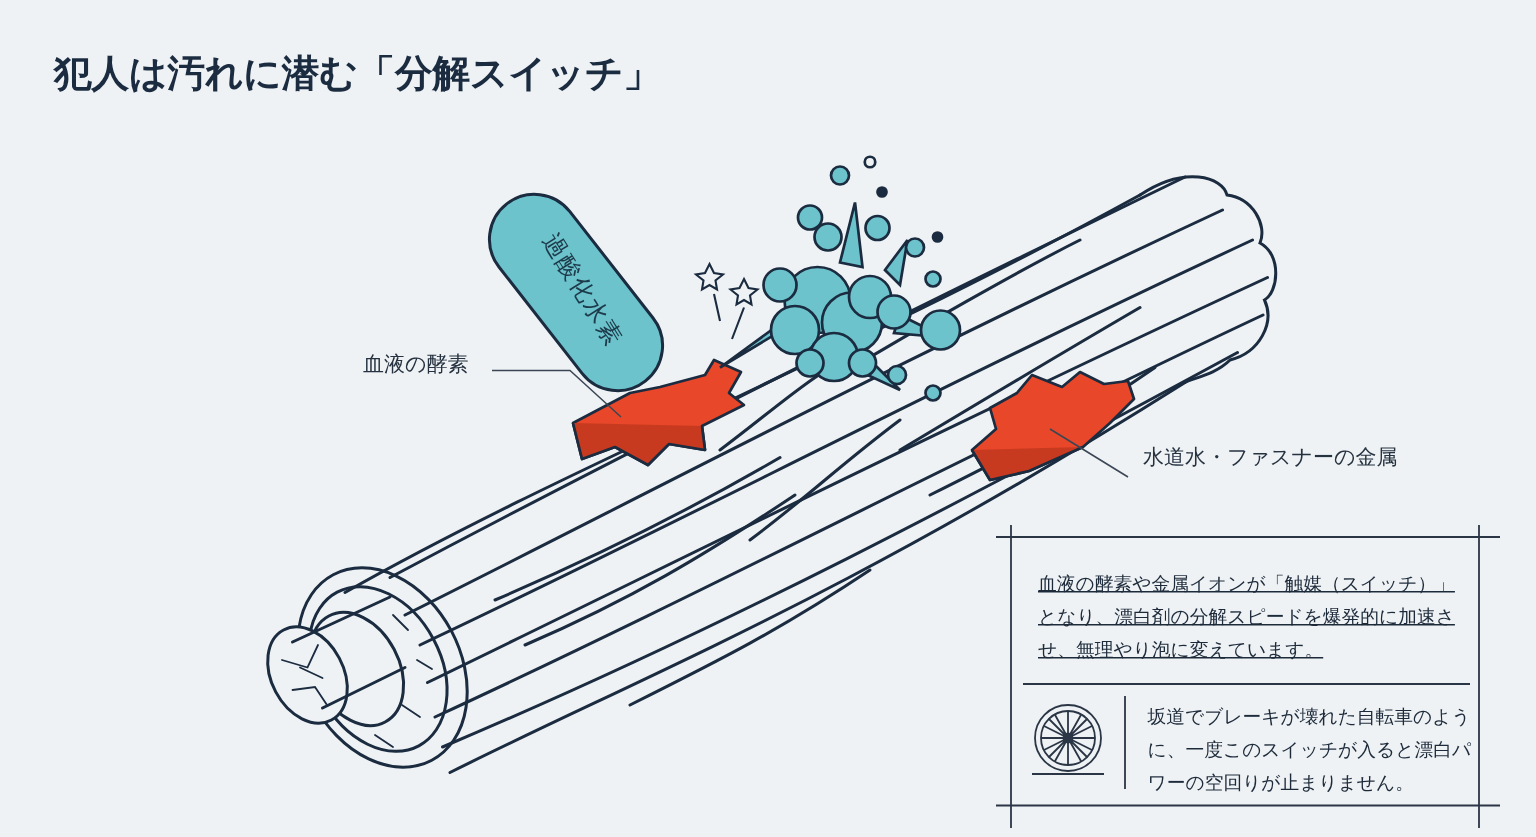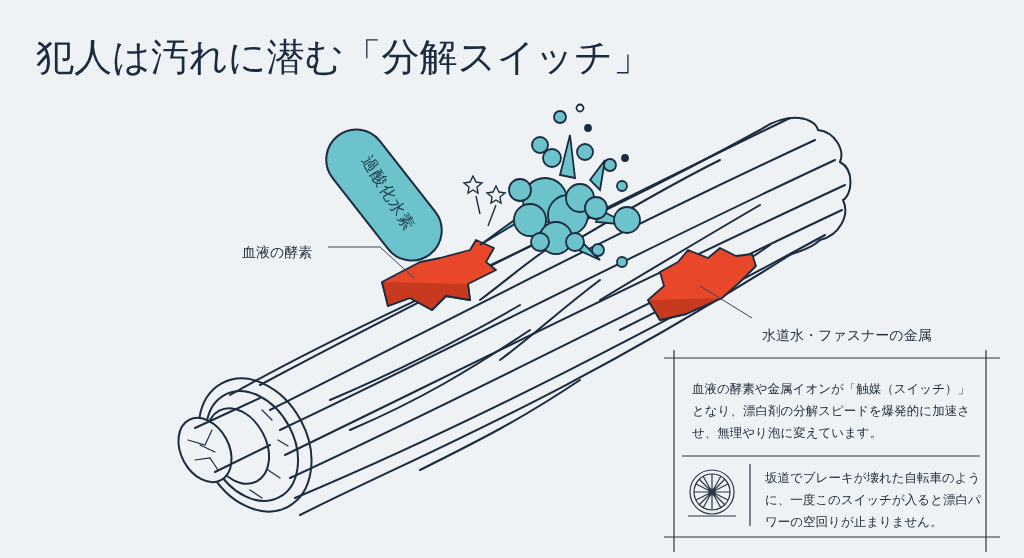--- a/index.html
+++ b/index.html
@@ -6,39 +6,39 @@
     body {
       width: 1024px; height: 558px; overflow: hidden;
       background: #eef2f4;
       font-family: "DejaVu Sans", "Liberation Sans", sans-serif;
       color: #1d2a3a;
       position: relative;
     }
     .title {
       position: absolute; left: 36px; top: 32px;
       font-family: "DejaVu Serif", "Liberation Serif", serif;
-      font-weight: normal; font-size: 38px; letter-spacing: 0px;
+      font-weight: bold; font-size: 25px; letter-spacing: 0px;
       color: #1b2b40;
       white-space: nowrap;
     }
     svg.scene { position: absolute; left: 0; top: 0; }
     .label {
       position: absolute; font-size: 14px; color: #263240; white-space: nowrap;
     }
-    .label-enzyme { left: 242px; top: 244px; }
-    .label-metal { left: 762px; top: 327px; }
+    .label-enzyme { left: 242px; top: 234px; }
+    .label-metal { left: 762px; top: 296px; }
     .capsule-text {
       position: absolute; left: 374px; top: 152px;
       font-size: 16px; color: #1d3a4a;
       transform: rotate(58deg); transform-origin: left top;
       white-space: nowrap; letter-spacing: 1px;
     }
     .info-main {
       position: absolute; left: 692px; top: 378px; width: 290px;
-      font-size: 12.5px; line-height: 22px; color: #1d2a3a;
+      font-size: 12.5px; line-height: 22px; color: #1d2a3a; text-decoration: underline;
     }
     .info-sub {
       position: absolute; left: 765px; top: 468px; width: 220px;
       font-size: 12.5px; line-height: 22px; color: #1d2a3a; font-family: Liberation Mono, monospace;
     }
   </style>
 </head>
 <body>
 
 <div class="title">犯人は汚れに潜む「分解スイッチ」</div>

